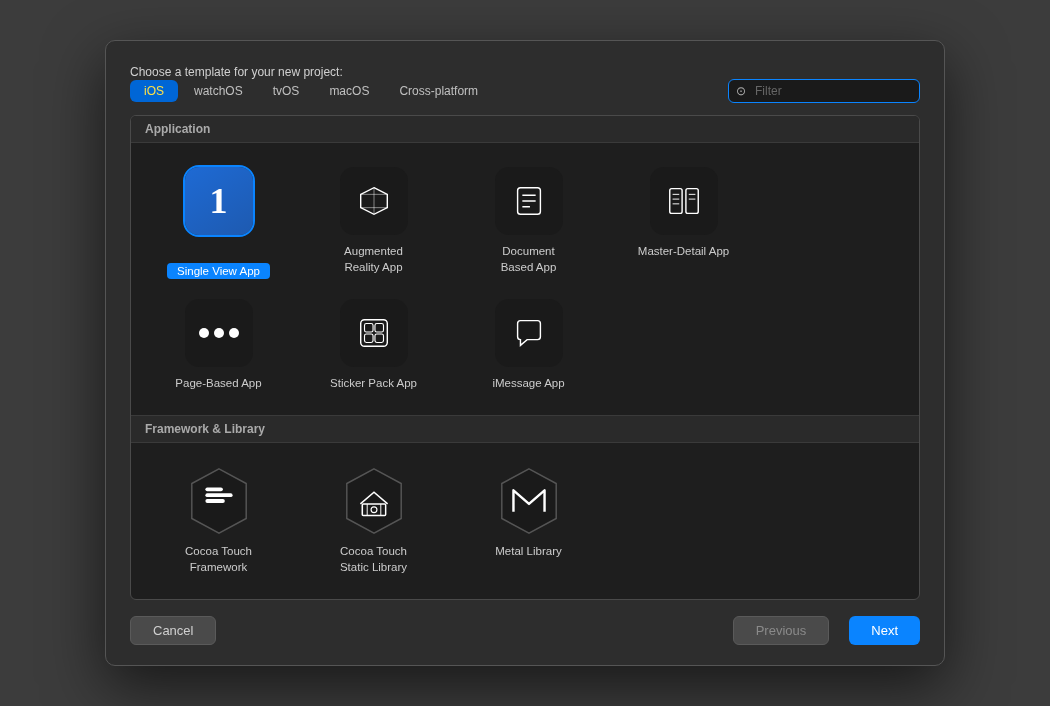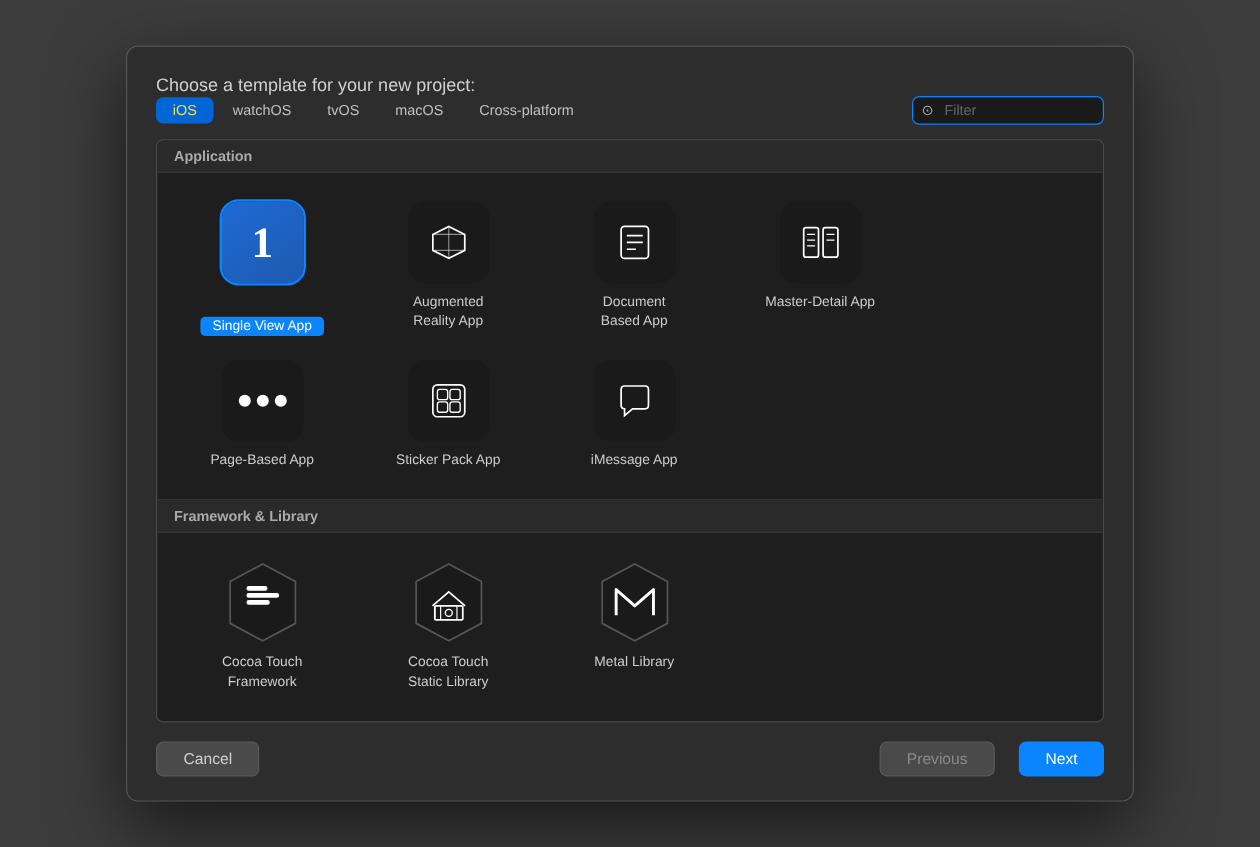--- a/index.html
+++ b/index.html
@@ -25,21 +25,21 @@
       position: relative;
       width: 840px;
       background: #2d2d2d;
       border-radius: 10px;
       padding: 24px 24px 20px 24px;
       box-shadow: 0 20px 60px rgba(0,0,0,0.6);
       border: 1px solid #555;
     }
 
     .dialog-title {
-      font-size: 15px;
+      font-size: 12px;
       color: #d0d0d0;
       font-weight: 400;
     }
 
     .toolbar {
       display: flex;
       align-items: center;
       justify-content: space-between;
       margin-bottom: 12px;
     }
@@ -79,21 +79,21 @@
     }
 
     .filter-input {
       background: #1a1a1a;
       border: 1.5px solid #0a84ff;
       border-radius: 6px;
       color: #ccc;
       font-size: 12px;
       padding: 4px 8px 4px 26px;
       outline: none;
-      width: 160px;
+      width: 192px;
     }
 
     .filter-input::placeholder {
       color: #666;
     }
 
     .content-area {
       background: #1e1e1e;
       border: 1px solid #4a4a4a;
       border-radius: 6px;

